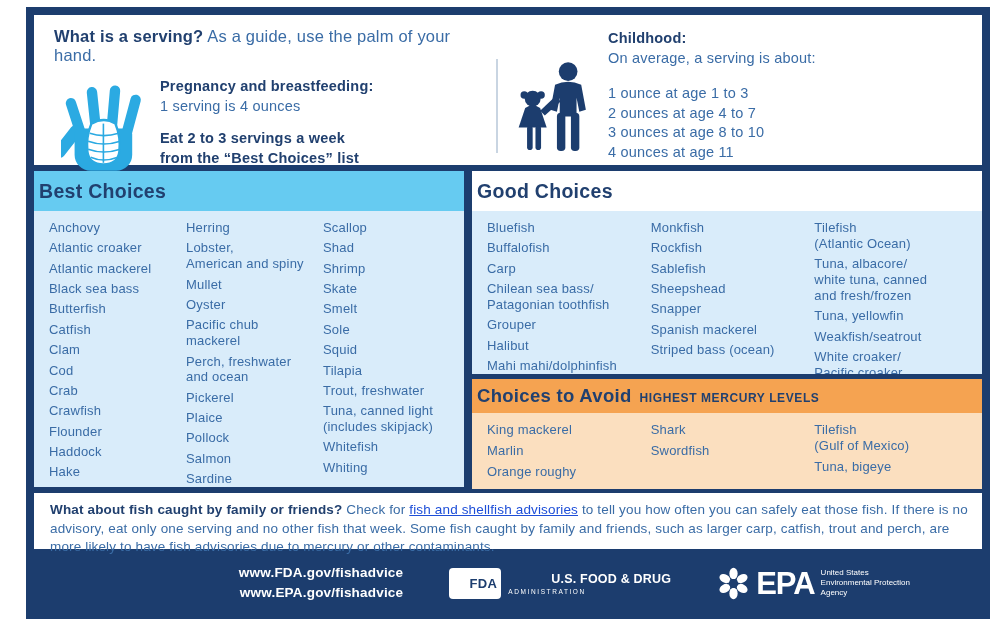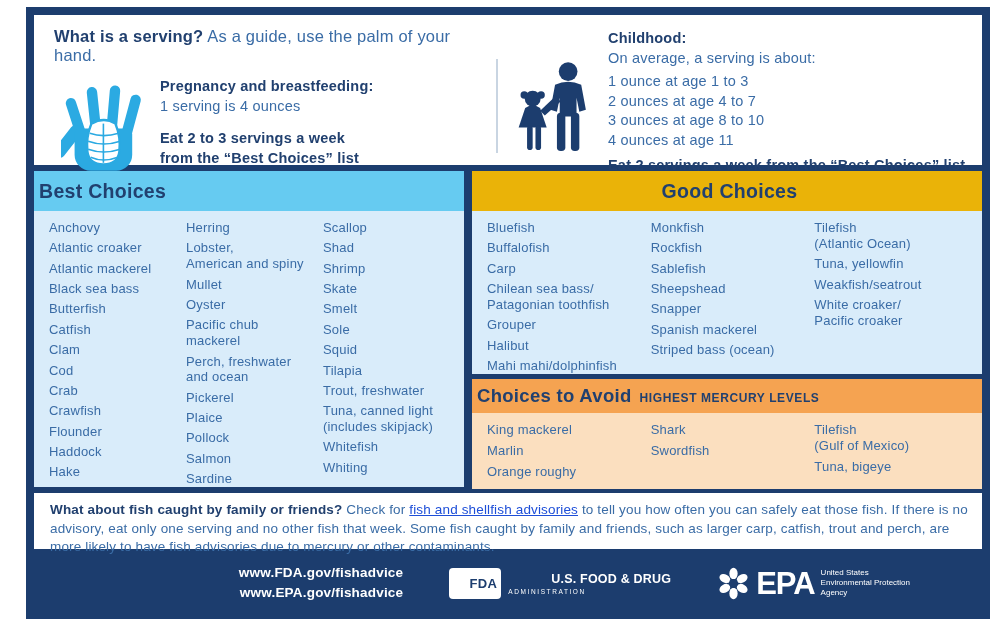--- a/index.html
+++ b/index.html
@@ -25,34 +25,34 @@
   .blue-text{color:#3A6CA6;}
   .serving-left-row{display:flex;flex-direction:row;align-items:flex-start;}
   .hand-wrap{width:110px;display:flex;justify-content:center;padding-top:8px;}
   .preg-block{font-size:14.5px;line-height:1.35;letter-spacing:.2px;padding-top:6px;}
   .preg-gap{height:13px;}
   .top-divider{width:2px;background:#C9D5E2;margin:34px 6px 4px 0;}
   .serving-right{flex:1;display:flex;flex-direction:row;}
   .kids-wrap{width:104px;display:flex;justify-content:center;align-items:flex-end;padding-bottom:2px;}
   .child-block{flex:1;font-size:14.5px;line-height:1.35;letter-spacing:.2px;padding-top:4px;}
   .serving-line{margin:0;}
-  .childhood-servings{margin-top:4px;margin-bottom:6px;}
+  .childhood-servings{margin-top:16px;margin-bottom:6px;}
   .child-bold-line{font-weight:bold;color:#21406F;}
   
   .choices-row{height:316px;display:flex;flex-direction:row;gap:8px;}
   .best-panel{width:430px;display:flex;flex-direction:column;}
   .right-col{flex:1;display:flex;flex-direction:column;gap:5px;}
   .good-panel{display:flex;flex-direction:column;}
   .avoid-panel{flex:1;display:flex;flex-direction:column;}
   .panel-header{
     height:40px;box-sizing:border-box;display:flex;align-items:center;
     padding-left:5px;font-size:19.5px;font-weight:bold;color:#21406F;letter-spacing:.3px;
   }
   .hdr-best{background:#66CBF1;}
-  .hdr-good{background:#eab308;justify-content:center;}
+  .hdr-good{background:#ffffff;}
   .hdr-avoid{background:#F5A351;height:34px;font-size:18.5px;}
   .hdr-sub{font-size:12px;font-weight:bold;margin-left:8px;letter-spacing:.6px;padding-top:3px;}
   .panel-body{background:#D9ECFA;flex:1;display:flex;flex-direction:row;box-sizing:border-box;
     padding:9px 4px 4px 15px;overflow:hidden;}
   .avoid-body{background:#FBDFBF;}
   .good-body{height:163px;flex:0 0 auto;}
   .fish-col{flex:1;padding-right:6px;}
   .fish-item{
     font-size:13px;line-height:1.22;margin-bottom:4.5px;color:#3A6CA6;
     letter-spacing:.2px;white-space:pre-line;
@@ -220,20 +220,23 @@
               <div class="fish-item">Rockfish</div>
               <div class="fish-item">Sablefish</div>
               <div class="fish-item">Sheepshead</div>
               <div class="fish-item">Snapper</div>
               <div class="fish-item">Spanish mackerel</div>
               <div class="fish-item">Striped bass (ocean)</div>
             </div>
           <div class="fish-col">
               <div class="fish-item">Tilefish
 (Atlantic Ocean)</div>
+              <div class="fish-item">Tuna, albacore/
+white tuna, canned
+and fresh/frozen</div>
               <div class="fish-item">Tuna, yellowfin</div>
               <div class="fish-item">Weakfish/seatrout</div>
               <div class="fish-item">White croaker/
 Pacific croaker</div>
             </div>
         </div>
       </div>
 
       <div class="avoid-panel">
         <div class="panel-header hdr-avoid">

